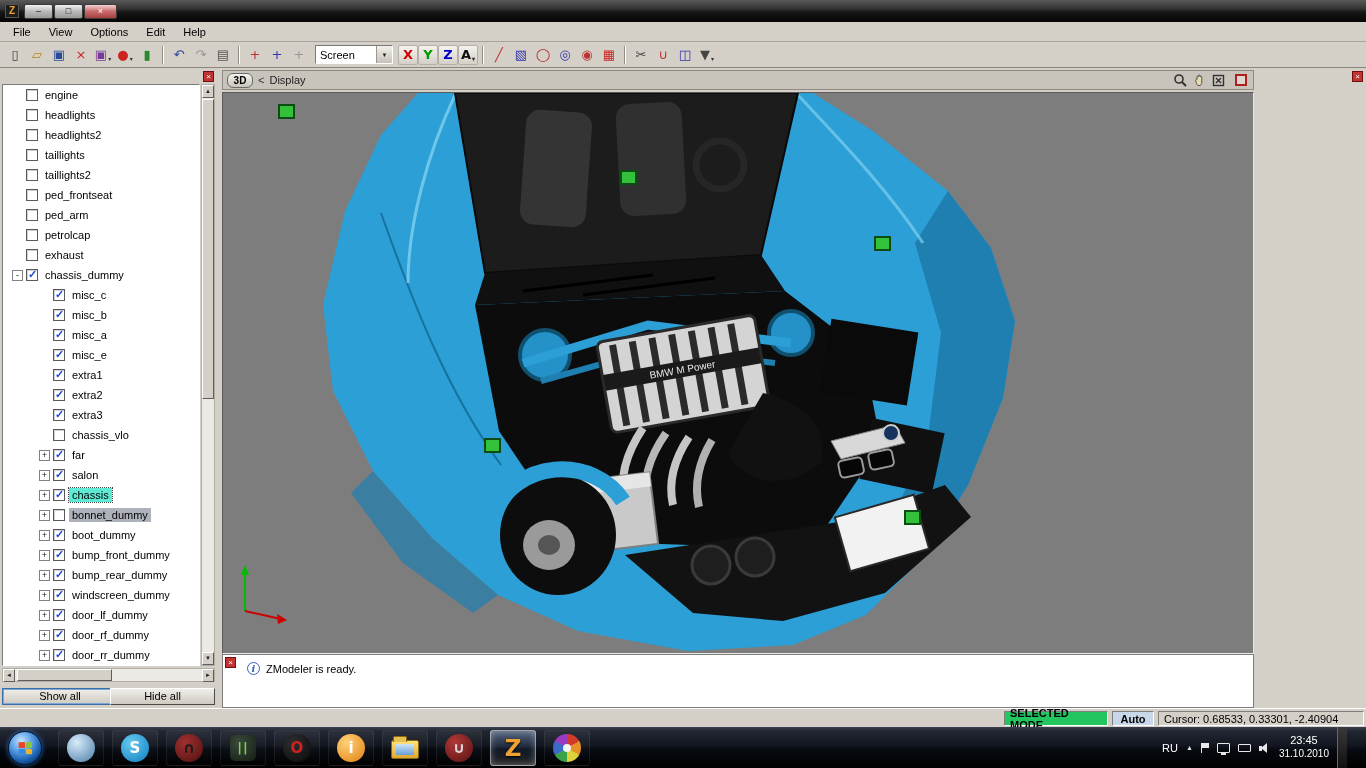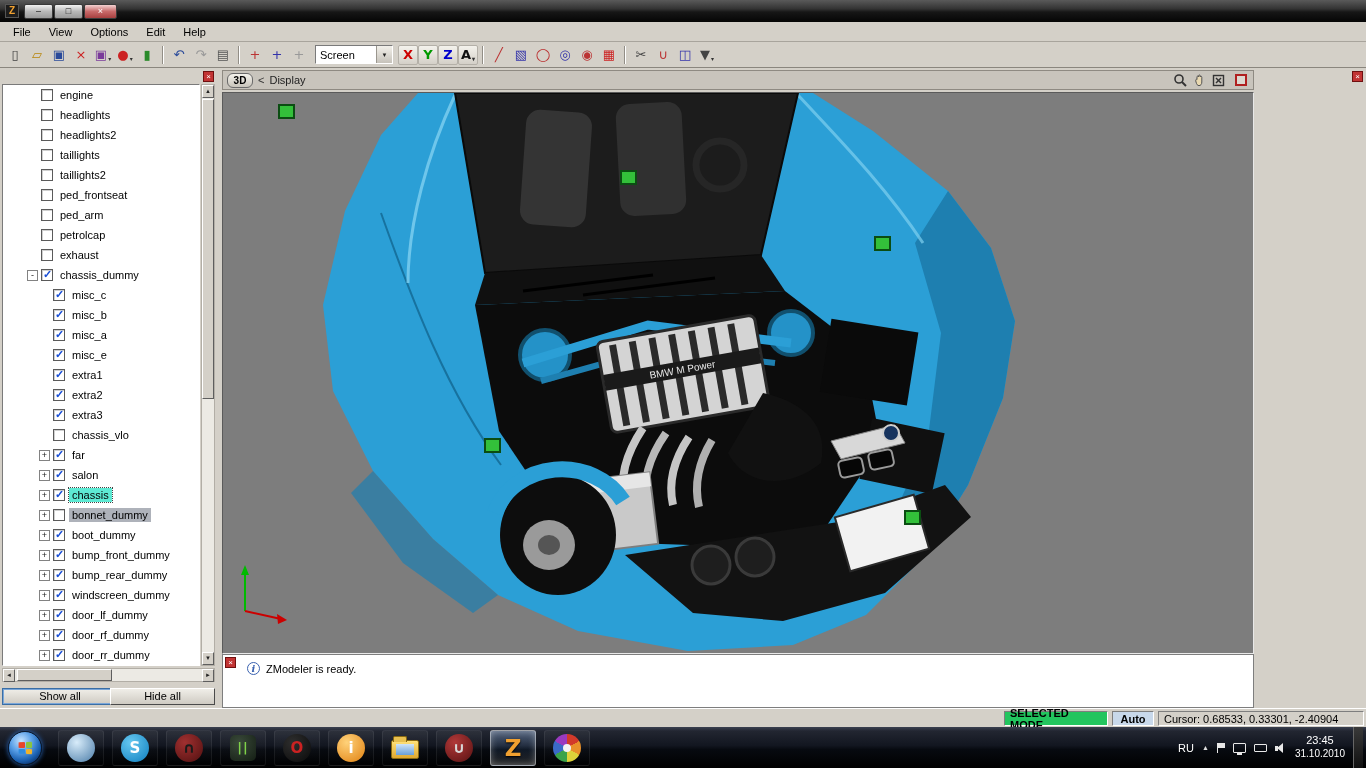--- a/index.html
+++ b/index.html
@@ -40,21 +40,21 @@
   .vs-drop{width:16px;height:17px;background:linear-gradient(#f2f0ea,#c6c2ba);border-left:1px solid #9a968e;
     font-size:6px;display:flex;align-items:center;justify-content:center;color:#222}
 
   
   .left-panel{position:absolute;left:0;top:68px;width:218px;height:640px;background:#d4d0c8}
   .panel-close{width:11px;height:11px;background:#c23434;border:1px solid #701010;color:#fff;
     font-size:8px;line-height:9px;text-align:center;position:absolute}
   .left-panel .panel-close{top:3px;right:4px}
   .tree-box{position:absolute;left:2px;top:16px;width:198px;height:582px;background:#fff;
     border:1px solid;border-color:#7a7a7a #fff #fff #7a7a7a;overflow:hidden}
-  .tree-row{height:20px;display:flex;align-items:center;padding-left:24px}
+  .tree-row{height:20px;display:flex;align-items:center;padding-left:9px}
   .tree-row.lvl2{padding-left:36px}
   .tree-exp,.tree-exp-empty{width:11px;height:11px;margin-right:3px;flex:none}
   .tree-exp{border:1px solid #828282;background:#fff;font-size:9px;line-height:9px;text-align:center;color:#222}
   .tree-cb{width:12px;height:12px;border:1px solid #5a5a5a;background:#fff;margin-right:4px;flex:none;
     position:relative;box-shadow:inset 1px 1px 0 #cfcfcf}
   .cb-check{position:absolute;left:1px;top:-2px;color:#1a4fd6;font-size:11px;font-weight:bold}
   .tree-label{padding:1px 3px;white-space:nowrap}
   .tree-label.sel{background:#aeb2ba}
   .tree-label.foc{outline:1px dotted #444;background:#5eead4}
   .tree-vscroll{position:absolute;left:201px;top:16px;width:14px;height:582px;background:#eceae4;border:1px solid #b2aea6}
@@ -133,21 +133,21 @@
     font-weight:bold;font-size:13px;letter-spacing:1px;font-family:"DejaVu Sans",sans-serif}
   .tb-folder{width:28px;height:19px;background:linear-gradient(#ffe27a,#e0a830);border:1px solid #8a6a10;
     border-radius:2px;position:relative;margin-top:4px}
   .tb-folder::before{content:"";position:absolute;top:-5px;left:1px;width:12px;height:5px;background:#e8c050;
     border:1px solid #8a6a10;border-bottom:none;border-radius:2px 2px 0 0}
   .tb-folder::after{content:"";position:absolute;inset:3px 4px;background:linear-gradient(#cfe4f8,#6aa0d8)}
   .tb-palette{width:28px;height:28px;border-radius:50%;position:relative;
     background:conic-gradient(#d23a2a 0 60deg,#e8902a 60deg 120deg,#ddd23a 120deg 180deg,#3aa34a 180deg 240deg,#3a6ac8 240deg 300deg,#9a3ac0 300deg 360deg)}
   .tb-palette::after{content:"";position:absolute;left:10px;top:10px;width:8px;height:8px;border-radius:50%;background:#f4f4f4}
   .tb-z{color:#f0a030;font-weight:bold;font-size:23px;text-shadow:0 1px 2px #000;font-family:"DejaVu Sans",sans-serif}
-  .tray{margin-left:auto;display:flex;align-items:center;gap:8px;color:#fff;padding-right:3px}
+  .tray{margin-left:auto;display:flex;align-items:center;gap:8px;color:#fff;padding-right:19px}
   .tray-lang{font-size:11px}
   .tray-caret{font-size:7px;color:#ddd}
   .mini-ico{flex:none}
   .ico-flag{width:8px;height:10px;border-left:1px solid #e8e8e8;position:relative}
   .ico-flag::after{content:"";position:absolute;left:0;top:0;width:7px;height:5px;background:#e8e8e8}
   .ico-monitor{width:13px;height:10px;border:1px solid #e8e8e8;border-radius:1px;position:relative}
   .ico-monitor::after{content:"";position:absolute;left:3px;bottom:-3px;width:5px;height:2px;background:#e8e8e8}
   .ico-kbd{width:13px;height:8px;border:1px solid #e8e8e8;border-radius:1px}
   .ico-vol{position:relative;width:12px;height:12px}
   .ico-vol::before{content:"";position:absolute;left:0;top:4px;width:3px;height:5px;background:#e8e8e8}

